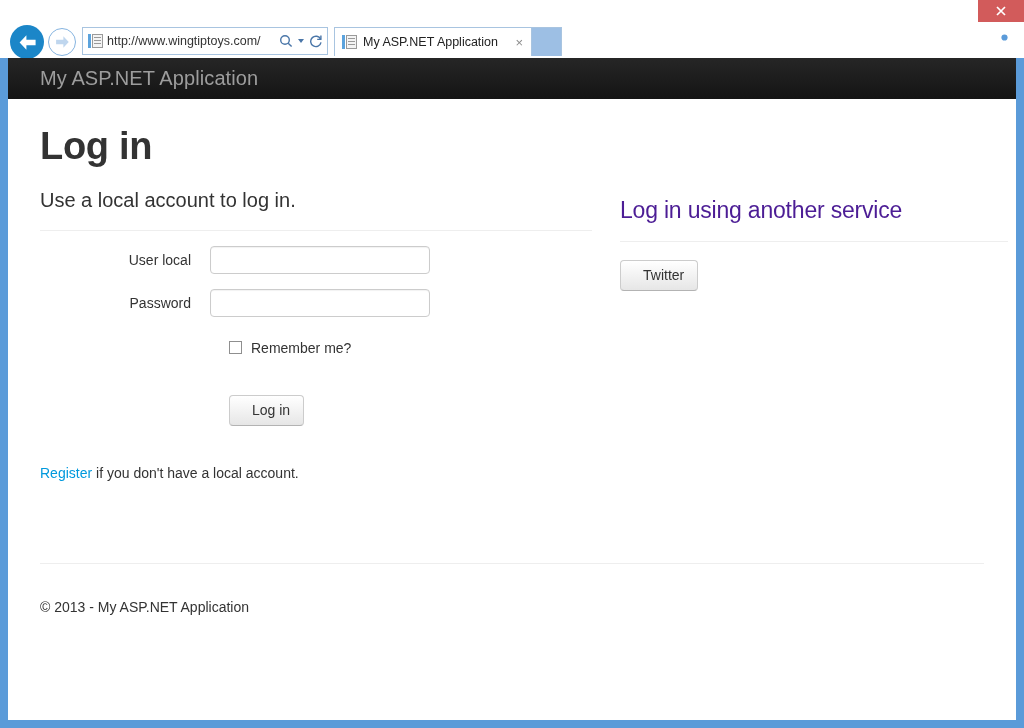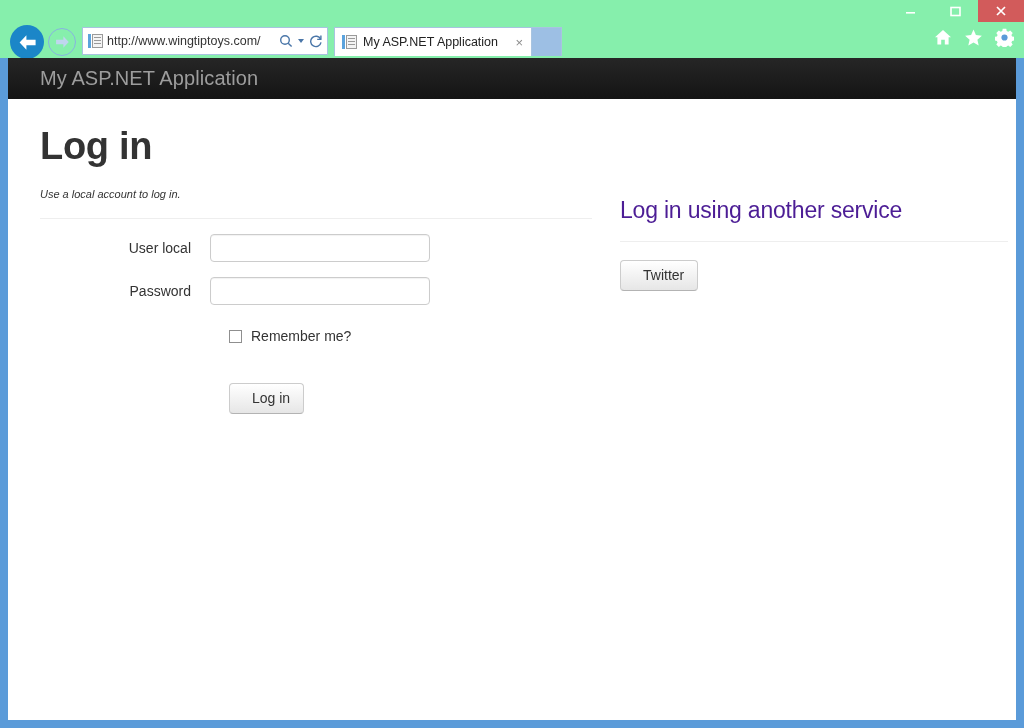--- a/index.html
+++ b/index.html
@@ -14,21 +14,21 @@
   #window {
     position: relative;
     width: 1024px; height: 728px;
     background: #5b9bd9;
   }
 
   
   #titlebar {
     position: absolute; top: 0; left: 0;
     width: 1024px; height: 58px;
-    background: #86efac;
+    background: #ffffff;
   }
 
   .win-controls {
     position: absolute; top: 0; right: 0;
     display: flex; align-items: flex-start;
   }
   .win-btn {
     width: 45px; height: 22px;
     display: flex; align-items: center; justify-content: center;
     color: #ffffff;
@@ -168,26 +168,25 @@
   }
   h3.section-title {
     font-size: 23px;
     font-weight: normal;
     color: #4c1d95;
     margin: 0;
     line-height: 1.22;
     letter-spacing: -0.2px;
   }
   h4.sub-title {
-    font-size: 11px;
+    font-size: 20px;
     font-weight: normal;
     color: #333333;
     margin: 19px 0 0 0;
     line-height: 1.3;
-    font-style: italic;
   }
   hr.divider {
     border: none;
     border-top: 1px solid #eeeeee;
     margin: 17px 0 0 0;
     height: 0;
   }
 
   
   .form-group {
@@ -382,20 +381,23 @@
             <span class="checkbox-row">
               <span class="cbox"></span>
               <span class="cb-label">Remember me?</span>
             </span>
           </div>
 
           <div class="btn-row">
             <button class="btn-default">Log in</button>
           </div>
 
+          <p class="register-line">
+            <a href="#">Register</a><span> if you don't have a local account.</span>
+          </p>
 
         </div>
 
         <div class="col-gap"></div>
 
         <div class="col-right">
 
           <div class="section-head">
             <h3 class="section-title">Log in using another service</h3>
           </div>
@@ -404,15 +406,18 @@
           <div class="btn-social">
             <button class="btn-default">Twitter</button>
           </div>
 
         </div>
       </div>
 
       <div id="footer-wrap"></div>
     </div>
 
+    <div id="footer">
+      <p class="copy">© 2013 - My ASP.NET Application</p>
+    </div>
 
   </div>
 </div>
 
 </body></html>

